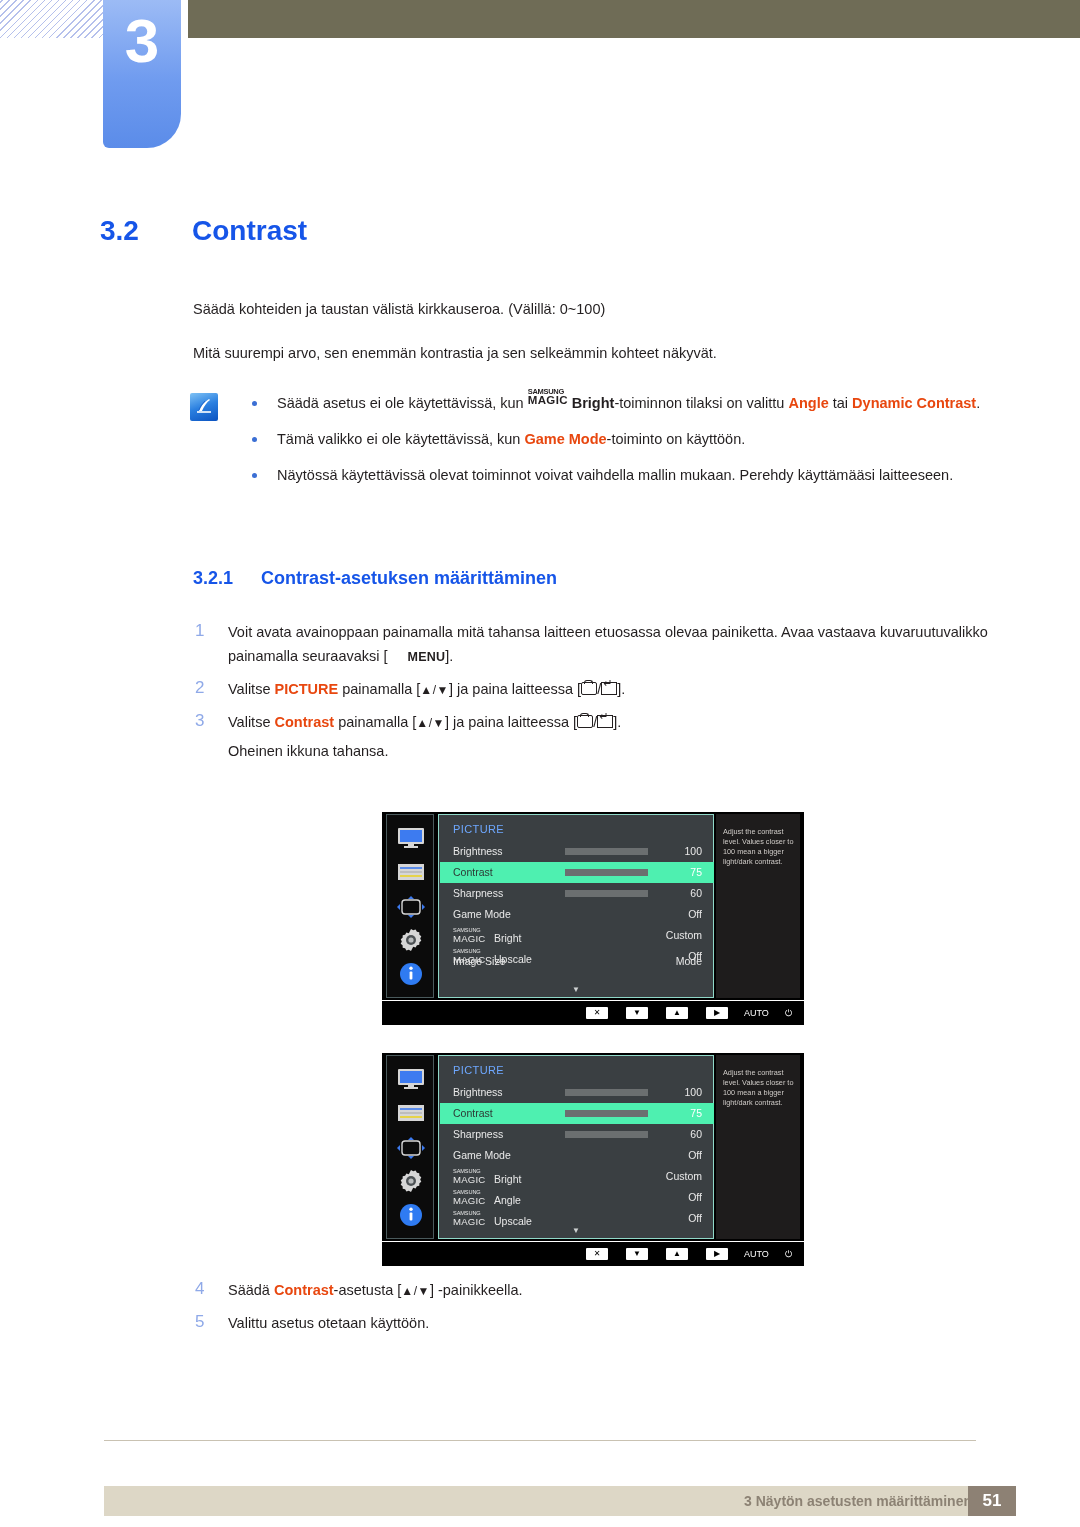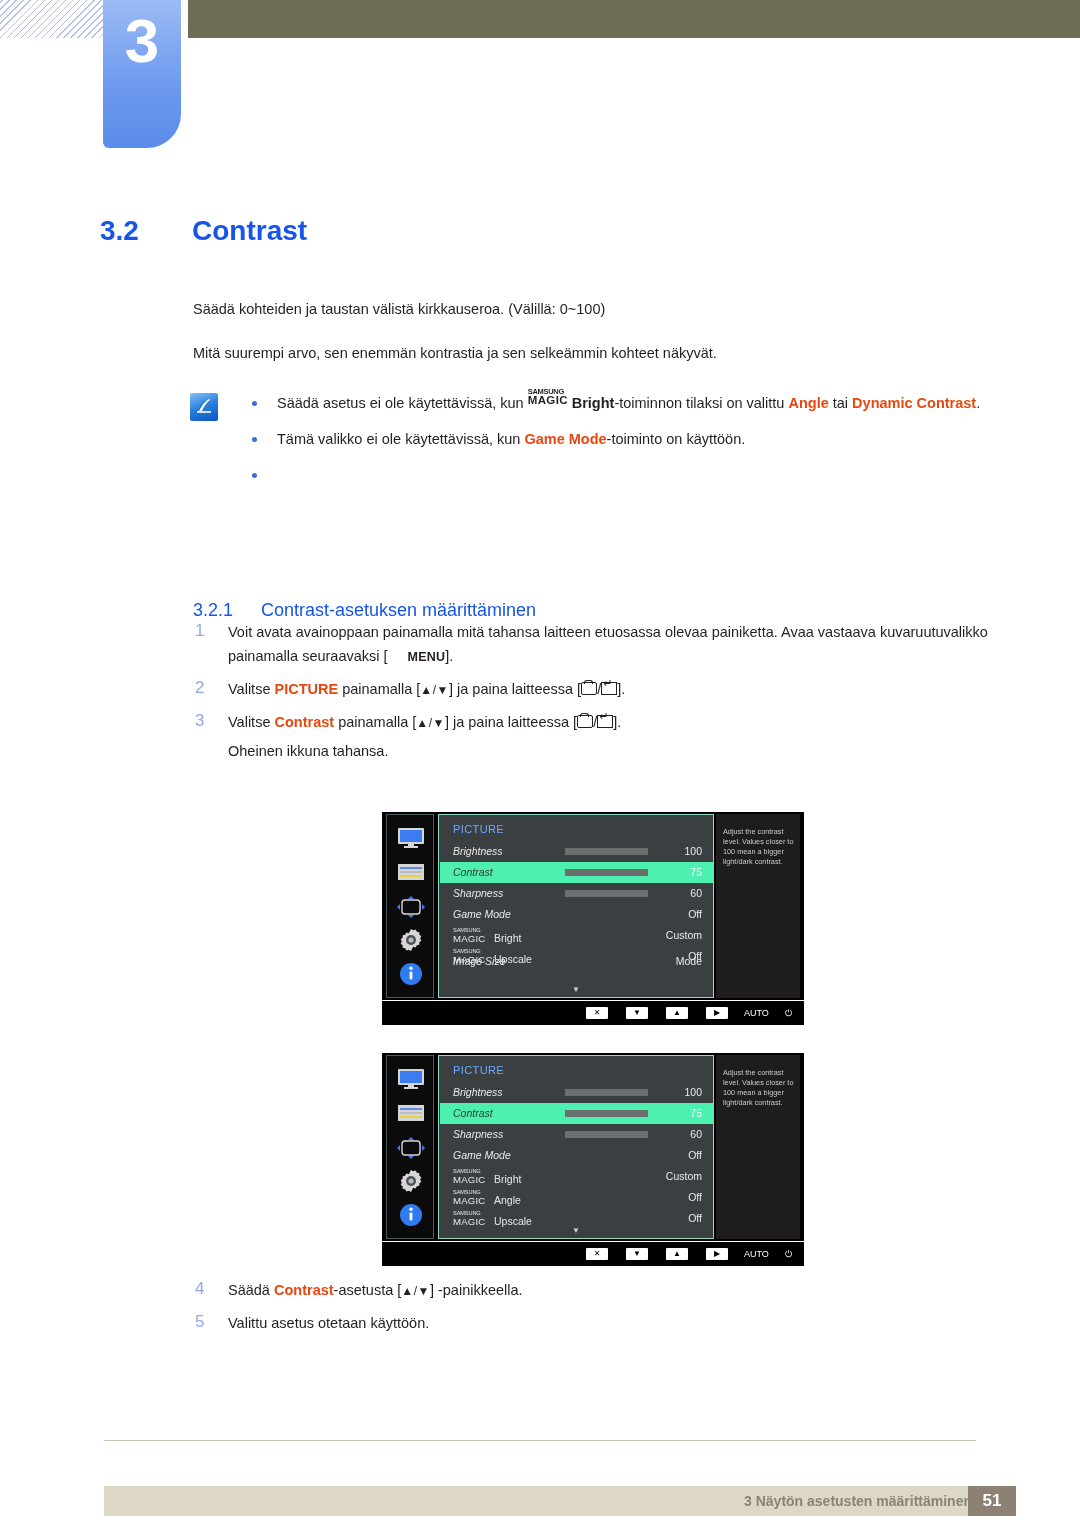--- a/index.html
+++ b/index.html
@@ -109,22 +109,22 @@
     font-weight: bold;
   }
   .magic-inline .mag {
     position: absolute; left: 0; top: 3px;
     font-size: 11.5px; letter-spacing: 0.4px;
     font-weight: bold;
   }
 
   
   #subsec {
-    position: absolute; left: 193px; top: 600px;
-    font-size: 18px; font-weight: normal; color: #1655e8;
+    position: absolute; left: 193px; top: 568px;
+    font-size: 18px; font-weight: bold; color: #1655e8;
   }
   #subsec .num { display: inline-block; width: 68px; }
 
   
   .steps { position: absolute; left: 193px; width: 800px; }
   #steps-top { top: 620px; }
   #steps-bottom { top: 1278px; }
   .step {
     position: relative;
     padding-left: 35px;
@@ -207,21 +207,21 @@
   .osd-title {
     position: absolute; left: 14px; top: 8px;
     color: #6ea8ff; font-size: 11px; letter-spacing: 0.4px;
   }
   .osd-row {
     position: absolute; left: 1px; width: 274px; height: 21px;
   }
   .osd-row.sel { background: #4ef0b0; }
   .osd-row .lbl {
     position: absolute; left: 13px; top: 4px;
-    color: #e9e9e9; font-size: 10.5px; font-style: italic;
+    color: #e9e9e9; font-size: 10.5px;
   }
   .osd-row.sel .lbl { color: #2d3a35; }
   .osd-row .val {
     position: absolute; right: 12px; top: 4px;
     color: #e9e9e9; font-size: 10.5px;
   }
   .osd-row.sel .val { color: #ffffff; text-align: center; }
   .bar {
     position: absolute; left: 125px; top: 7px;
     width: 83px; height: 7px;
@@ -318,20 +318,21 @@
   <div class="note-item">
     <span class="bullet"></span>
     <span>Säädä asetus ei ole käytettävissä, kun </span><span class="magic-inline"><span class="sam">SAMSUNG</span><span class="mag">MAGIC</span></span><span style="font-weight:bold">Bright</span><span>-toiminnon tilaksi on valittu </span><span class="hl">Angle</span><span> tai </span><span class="hl">Dynamic Contrast</span><span>.</span>
   </div>
   <div class="note-item">
     <span class="bullet"></span>
     <span>Tämä valikko ei ole käytettävissä, kun </span><span class="hl">Game Mode</span><span>-toiminto on käyttöön.</span>
   </div>
   <div class="note-item">
     <span class="bullet"></span>
+    <span>Näytössä käytettävissä olevat toiminnot voivat vaihdella mallin mukaan. Perehdy käyttämääsi laitteeseen.</span>
   </div>
 </div>
 
 <div id="subsec">
   <span class="num">3.2.1</span><span>Contrast-asetuksen määrittäminen</span>
 </div>
 
 <div class="steps" id="steps-top">
   <div class="step">
     <span class="sn">1</span>

